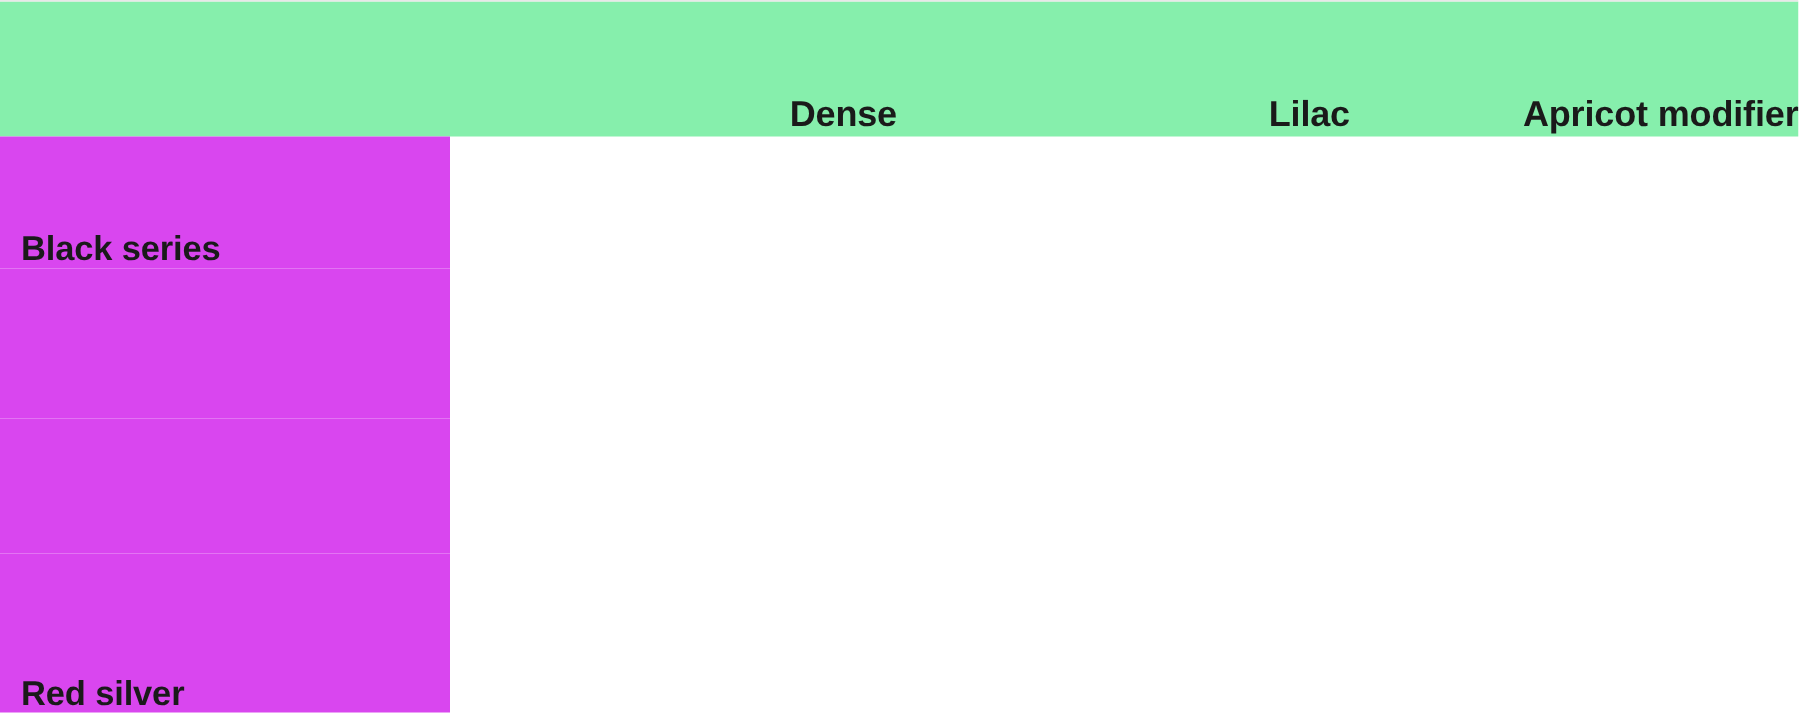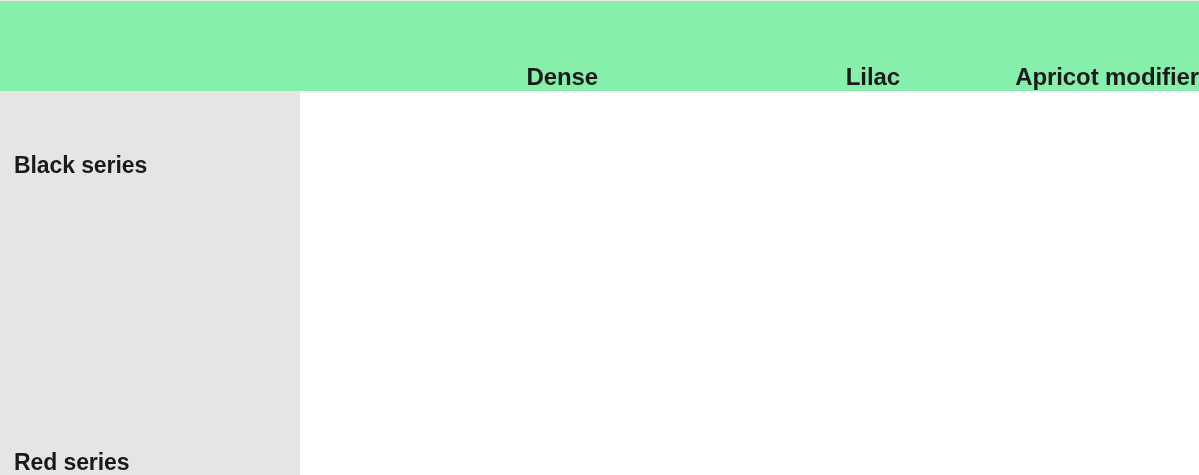--- a/index.html
+++ b/index.html
@@ -52,21 +52,21 @@
     display: block;
     font-size: 24px;
     font-weight: bold;
     color: #1a1a1a;
     padding-left: 14px;
     letter-spacing: -0.1px;
   }
 
   
   .series-cell {
-    background: #e5e5e5;
+    background: #d946ef;
     border-bottom: 1px solid #e8e8e8;
     border-right: 1px solid #e8e8e8;
     vertical-align: middle;
   }
   .series-text {
     display: block;
     font-size: 23px;
     font-weight: bold;
     color: #1a1a1a;
     padding-left: 14px;
@@ -214,21 +214,21 @@
       </td>
       <td class="swatch-cell col-mod">
         <span class="swatch-fill" style="background-color: rgb(163, 152, 154);">
           <span class="swatch-label" style="color: rgb(255, 255, 255);">Fawn-based caramel</span>
         </span>
       </td>
     </tr>
 
     <tr class="row-3">
       <td class="series-cell">
-        <span class="series-text">Red series</span>
+        <span class="series-text">Red silver</span>
       </td>
       <td class="swatch-cell col-dense">
         <span class="swatch-fill" style="background-color: rgb(186, 118, 64);">
           <span class="swatch-label" style="color: rgb(255, 255, 255);">Red</span>
         </span>
       </td>
       <td class="swatch-cell col-dilute">
         <span class="swatch-fill" style="background-color: rgb(224, 193, 130);">
           <span class="swatch-label" style="color: rgb(255, 255, 255);">Cream</span>
         </span>

